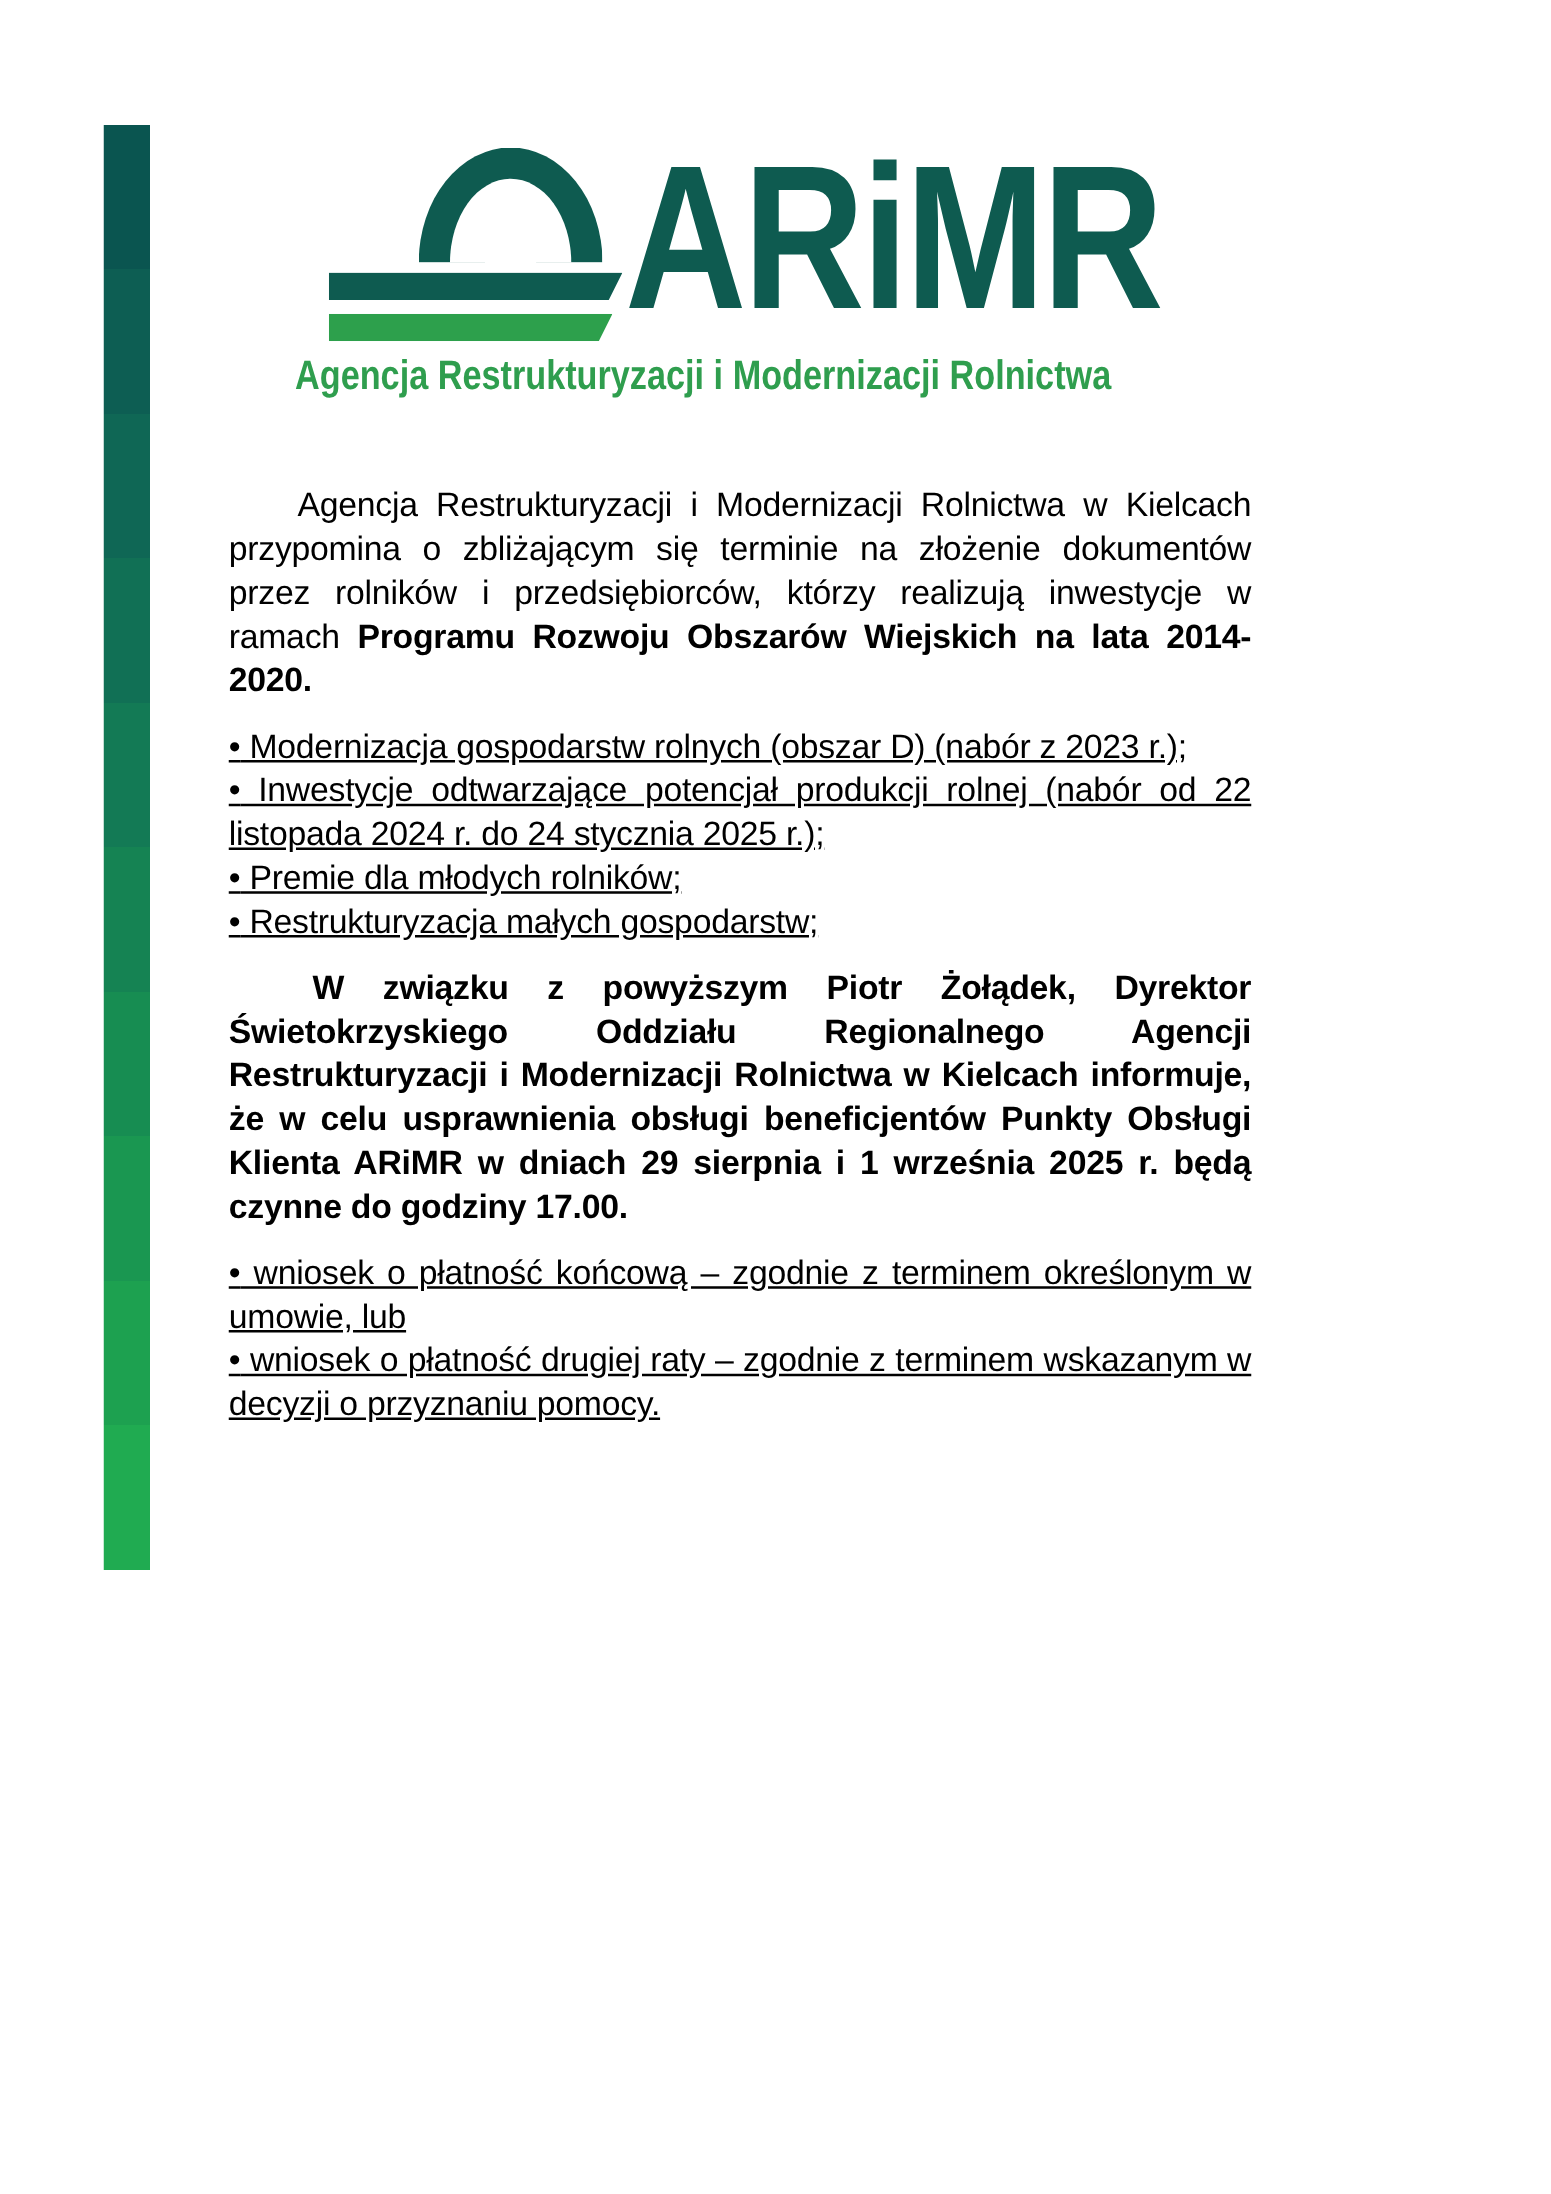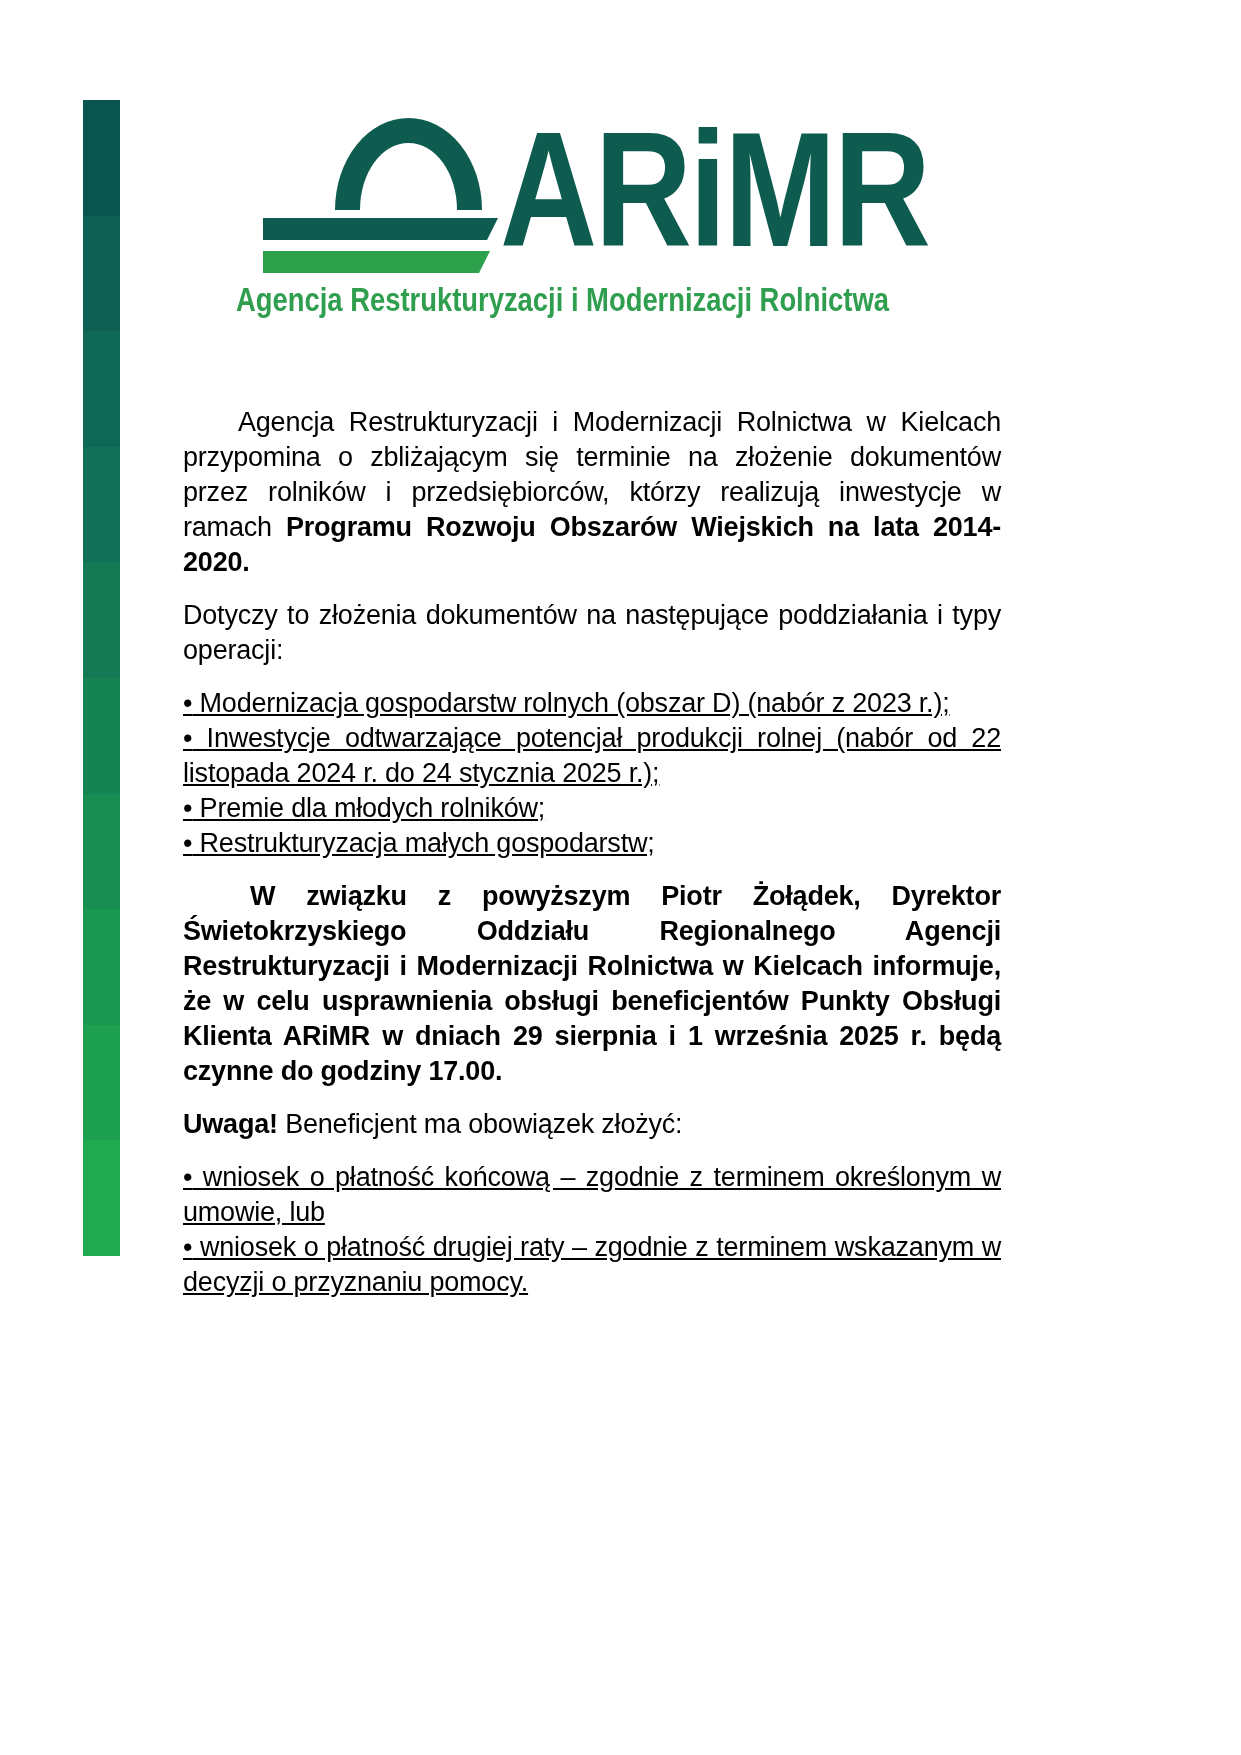--- a/index.html
+++ b/index.html
@@ -55,21 +55,21 @@
   }
   .logo-tagline{
     position:absolute;left:236px;top:282px;
     font-size:33px;line-height:36px;font-weight:bold;
     color:#2f9e4e;white-space:nowrap;
     transform:scaleX(0.83);transform-origin:0 0;
   }
 
   
   .content{
-    position:absolute;left:183px;top:405px;width:818px;
+    position:absolute;left:183px;top:387px;width:818px;
     font-size:27px;line-height:35px;letter-spacing:-0.2px;
     text-align:justify;
   }
   .content p{margin:0 0 18px 0;}
   .para-indent-55{text-indent:55px;}
   .para-indent-67{text-indent:67px;}
   .bold{font-weight:bold;}
   .list{margin:0 0 18px 0;}
   .list p{margin:0;text-align:justify;text-decoration:underline;}
   .dot{display:inline;}
@@ -86,32 +86,30 @@
     <div class="logo-bar-dark"></div>
     <div class="logo-bar-green"></div>
   </div>
   <div class="logo-wordmark">ARiMR</div>
   <div class="logo-tagline">Agencja Restrukturyzacji i Modernizacji Rolnictwa</div>
 
   <div class="content">
 
     <p class="para-indent-55"><span>Agencja Restrukturyzacji i Modernizacji Rolnictwa w Kielcach przypomina o zbliżającym się terminie na złożenie dokumentów przez rolników i przedsiębiorców, którzy realizują inwestycje w ramach </span><span class="bold">Programu Rozwoju Obszarów Wiejskich na lata 2014-2020.</span></p>
 
-    <p>Dotyczy to złożenia dokumentów na następujące poddziałania i typy operacji:</p>
 
     <div class="list">
         <p><span class="dot">•</span> Modernizacja gospodarstw rolnych (obszar D) (nabór z 2023 r.);</p>
         <p><span class="dot">•</span> Inwestycje odtwarzające potencjał produkcji rolnej (nabór od 22 listopada 2024 r. do 24 stycznia 2025 r.);</p>
         <p><span class="dot">•</span> Premie dla młodych rolników;</p>
         <p><span class="dot">•</span> Restrukturyzacja małych gospodarstw;</p>
       </div>
 
     <p class="bold para-indent-67">W związku z powyższym Piotr Żołądek, Dyrektor Świetokrzyskiego Oddziału Regionalnego Agencji Restrukturyzacji i Modernizacji Rolnictwa w Kielcach informuje, że w celu usprawnienia obsługi beneficjentów Punkty Obsługi Klienta ARiMR w dniach 29 sierpnia i 1 września 2025 r. będą czynne do godziny 17.00.</p>
 
-    <p><span class="bold">Uwaga!</span><span> Beneficjent ma obowiązek złożyć:</span></p>
 
     <div class="list">
         <p><span class="dot">•</span> wniosek o płatność końcową – zgodnie z terminem określonym w umowie, lub</p>
         <p><span class="dot">•</span> wniosek o płatność drugiej raty – zgodnie z terminem wskazanym w decyzji o przyznaniu pomocy.</p>
       </div>
 
   </div>
 </div>
 
 </body></html>

